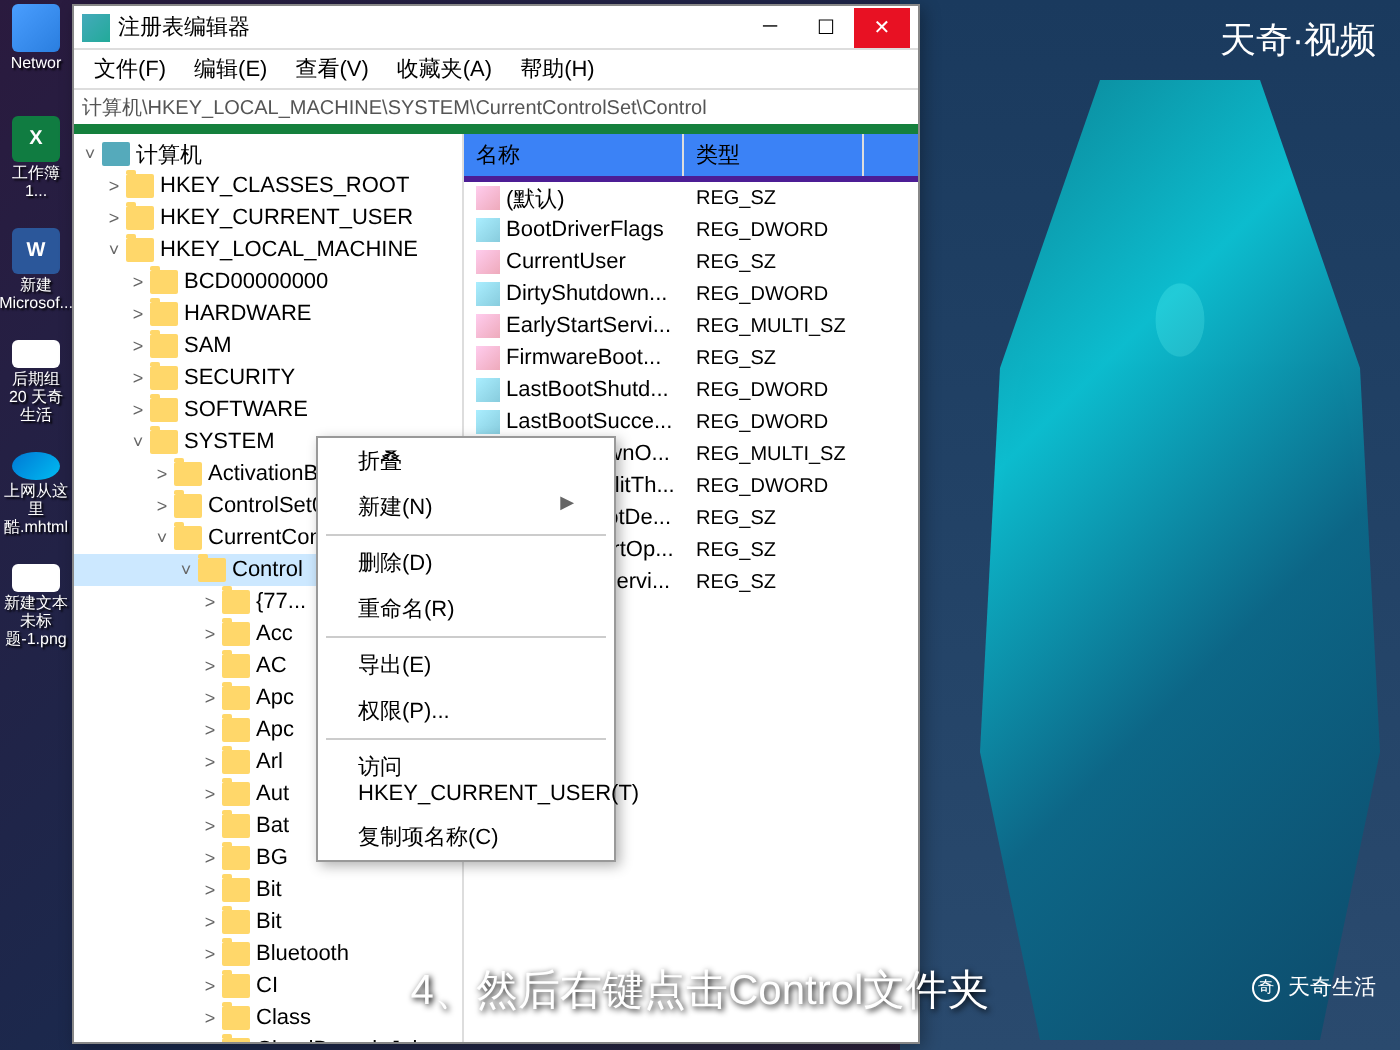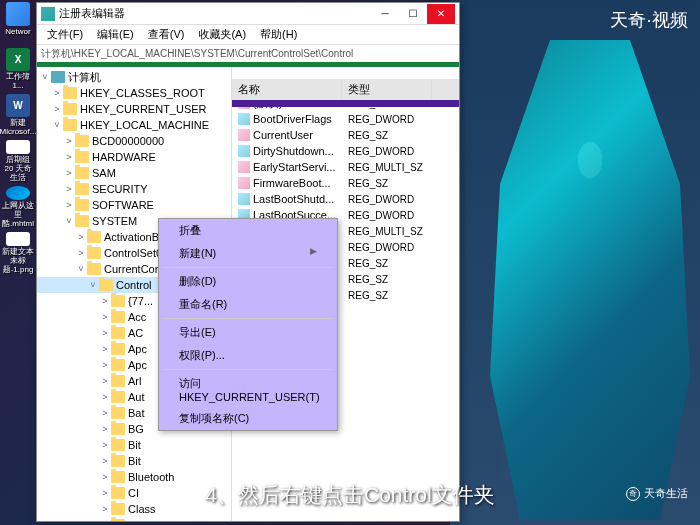--- a/index.html
+++ b/index.html
@@ -1,21 +1,21 @@
 <!DOCTYPE html>
 <html><head>
 <meta charset="utf-8">
 <style>
 *{margin:0;padding:0;box-sizing:border-box;font-family:"Microsoft YaHei",sans-serif;font-size:11px}
 body{width:700px;height:525px;background:#1a1a2e;position:relative;overflow:hidden}
 .desktop{position:absolute;inset:0;background:linear-gradient(135deg,#2a1a3e 0%,#1a2a4e 50%,#3a1a2e 100%)}
 .anime-bg{position:absolute;right:0;top:0;width:250px;height:525px;background:linear-gradient(180deg,#1a3a5e 0%,#2a4a6e 100%);overflow:hidden}
 .anime-bg::before{content:"";position:absolute;right:20px;top:80px;width:180px;height:400px;background:radial-gradient(ellipse 40px 60px at 50% 20%,#f5d5c5 0%,#f5d5c5 30%,transparent 31%),linear-gradient(180deg,transparent 0%,transparent 25%,#1a3a5e 26%,#2a4a6e 100%);border-radius:50% 50% 0 0}
 .anime-hair{position:absolute;right:10px;top:40px;width:200px;height:480px;background:linear-gradient(135deg,#0a8a9a 0%,#0acada 30%,#0a6a8a 60%,#0a4a6a 100%);clip-path:polygon(30% 0%,70% 0%,95% 30%,100% 70%,85% 100%,15% 100%,0% 70%,5% 30%);opacity:0.9}
-.desktop-icons{position:absolute;left:2px;top:2px;width:34px;display:flex;flex-direction:column;gap:4px}
+.desktop-icons{position:absolute;left:2px;top:2px;width:34px;display:flex;flex-direction:column;gap:14px}
 .d-icon{width:32px;height:42px;display:flex;flex-direction:column;align-items:center;cursor:pointer}
 .d-icon-img{width:24px;height:24px;border-radius:3px}
 .d-icon-txt{color:#fff;font-size:8px;text-align:center;line-height:9px;margin-top:1px;text-shadow:1px 1px 1px #000}
 .i-net{background:linear-gradient(135deg,#4a9eff,#2a7edf)}
 .i-xl{background:#107c41;display:flex;align-items:center;justify-content:center;color:#fff;font-weight:bold;font-size:10px}
 .i-wd{background:#2b579a;display:flex;align-items:center;justify-content:center;color:#fff;font-weight:bold;font-size:10px}
 .i-edge{background:linear-gradient(135deg,#0078d4,#00bcf2);border-radius:50%}
 .i-txt{background:#fff;display:flex;align-items:center;justify-content:center}
 .i-png{background:#fff}
 .regedit{position:absolute;left:36px;top:2px;width:424px;height:520px;background:#fff;border:1px solid #888;display:flex;flex-direction:column;box-shadow:2px 2px 8px rgba(0,0,0,0.3)}
@@ -33,31 +33,31 @@
 .tree::-webkit-scrollbar{width:14px}
 .tree::-webkit-scrollbar-thumb{background:#ccc;border:1px solid #aaa}
 .tn{display:flex;align-items:center;height:16px;cursor:pointer;white-space:nowrap}
 .tn.sel{background:#cce8ff}
 .exp{width:12px;text-align:center;color:#666;font-size:9px;user-select:none}
 .fold{width:14px;height:12px;background:#ffd76a;margin-right:3px;position:relative;border-radius:1px}
 .fold::before{content:"";position:absolute;top:-2px;left:0;width:5px;height:2px;background:#ffd76a;border-radius:1px 1px 0 0}
 .comp{width:14px;height:12px;background:#5ab;margin-right:3px;border-radius:1px}
 .tn-txt{font-size:11px}
 .list{flex:1;overflow:auto}
-.list-hdr{display:flex;border-bottom:7px solid #4c1d95;background:#e5e5e5;position:sticky;top:12px}
+.list-hdr{display:flex;border-bottom:3px solid #4c1d95;background:#3b82f6;position:sticky;top:0}
 .lh{padding:3px 6px;border-right:1px solid #ddd;font-size:11px}
 .lh1{width:110px}.lh2{width:90px}
 .lr{display:flex;height:16px;align-items:center;cursor:pointer}
 .lc{padding:1px 6px;font-size:10px;overflow:hidden;white-space:nowrap}
 .lc1{width:110px;display:flex;align-items:center;gap:3px}
 .lc2{width:90px}
 .ric{width:12px;height:12px;flex-shrink:0}
 .ric.str{background:linear-gradient(135deg,#fce,#eab)}
 .ric.dw{background:linear-gradient(135deg,#aef,#8cd)}
-.ctxmenu{position:absolute;left:158px;top:218px;width:180px;background:#c4b5fd;border:1px solid #999;box-shadow:2px 2px 6px rgba(0,0,0,0.3);z-index:100}
+.ctxmenu{position:absolute;left:158px;top:218px;width:150px;background:#ffffff;border:1px solid #999;box-shadow:2px 2px 6px rgba(0,0,0,0.3);z-index:100}
 .cm-item{padding:4px 20px;cursor:pointer;font-size:11px;display:flex;justify-content:space-between}
 .cm-sep{height:1px;background:#ccc;margin:2px 4px}
 .cm-arrow{font-size:9px;color:#666}
 .watermark{position:absolute;right:12px;top:8px;color:#fff;font-size:18px;font-weight:300;z-index:200}
 .watermark2{position:absolute;right:12px;bottom:24px;color:#fff;font-size:13px;z-index:200;display:flex;align-items:center;gap:4px}
 .wm-icon{width:14px;height:14px;border:1.5px solid #fff;border-radius:50%;display:flex;align-items:center;justify-content:center;font-size:8px}
 .caption{position:absolute;bottom:16px;left:50%;transform:translateX(-50%);color:#fff;font-size:21px;text-shadow:1px 1px 3px #000;z-index:200;white-space:nowrap}
 </style>
 </head>
 <body>

